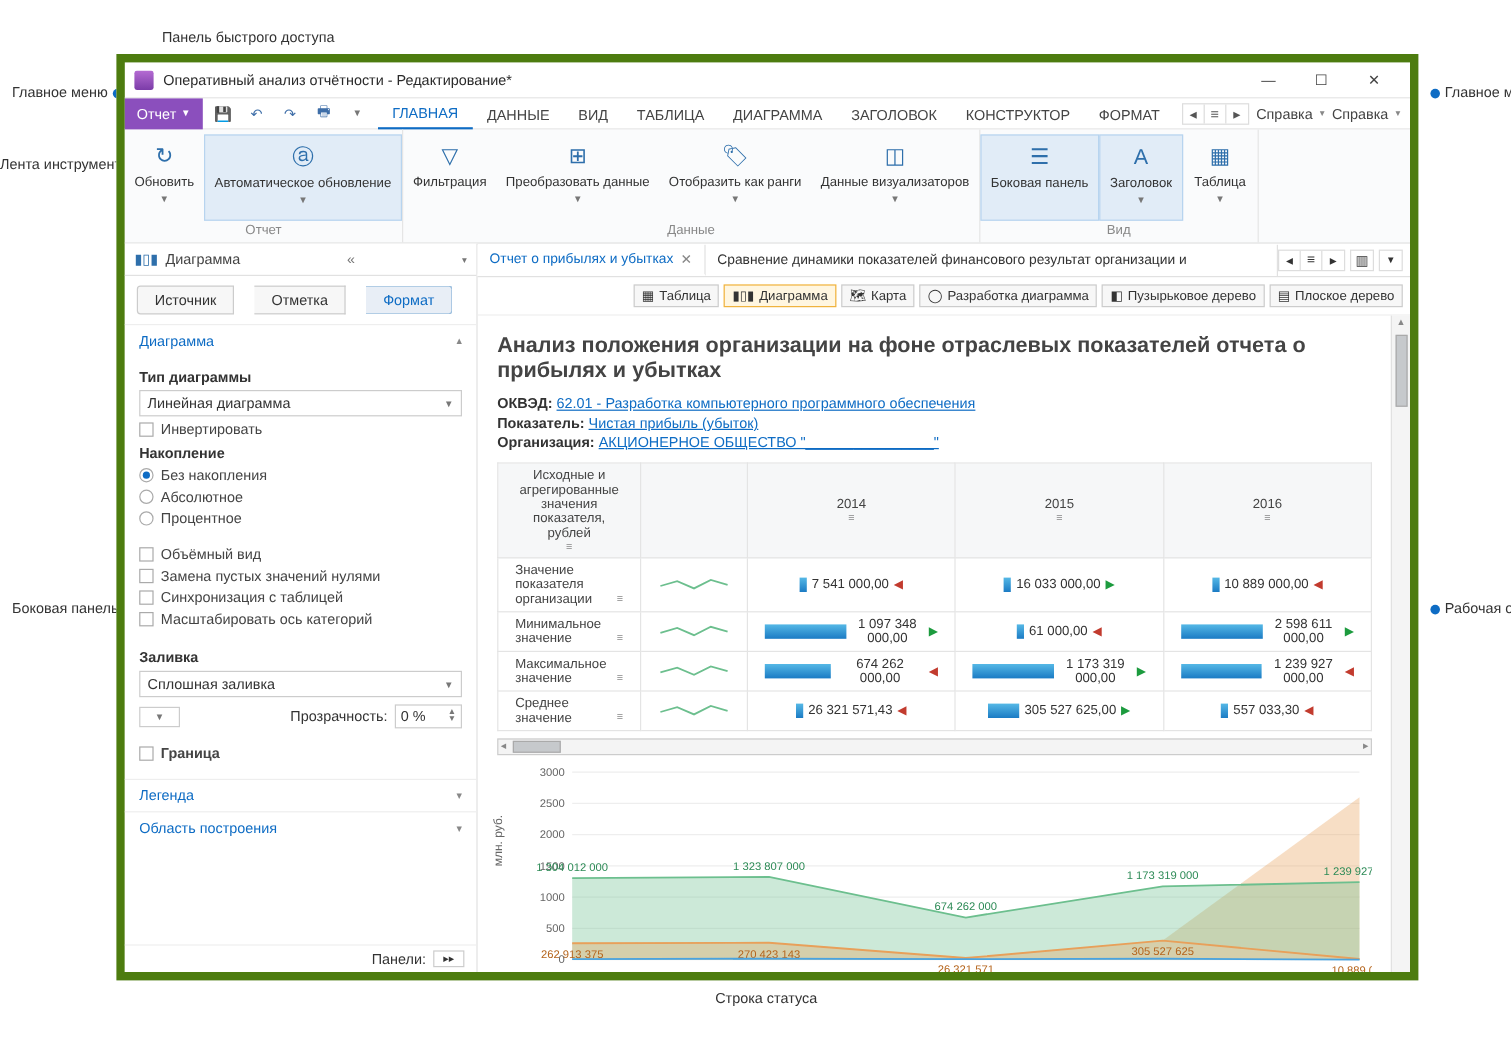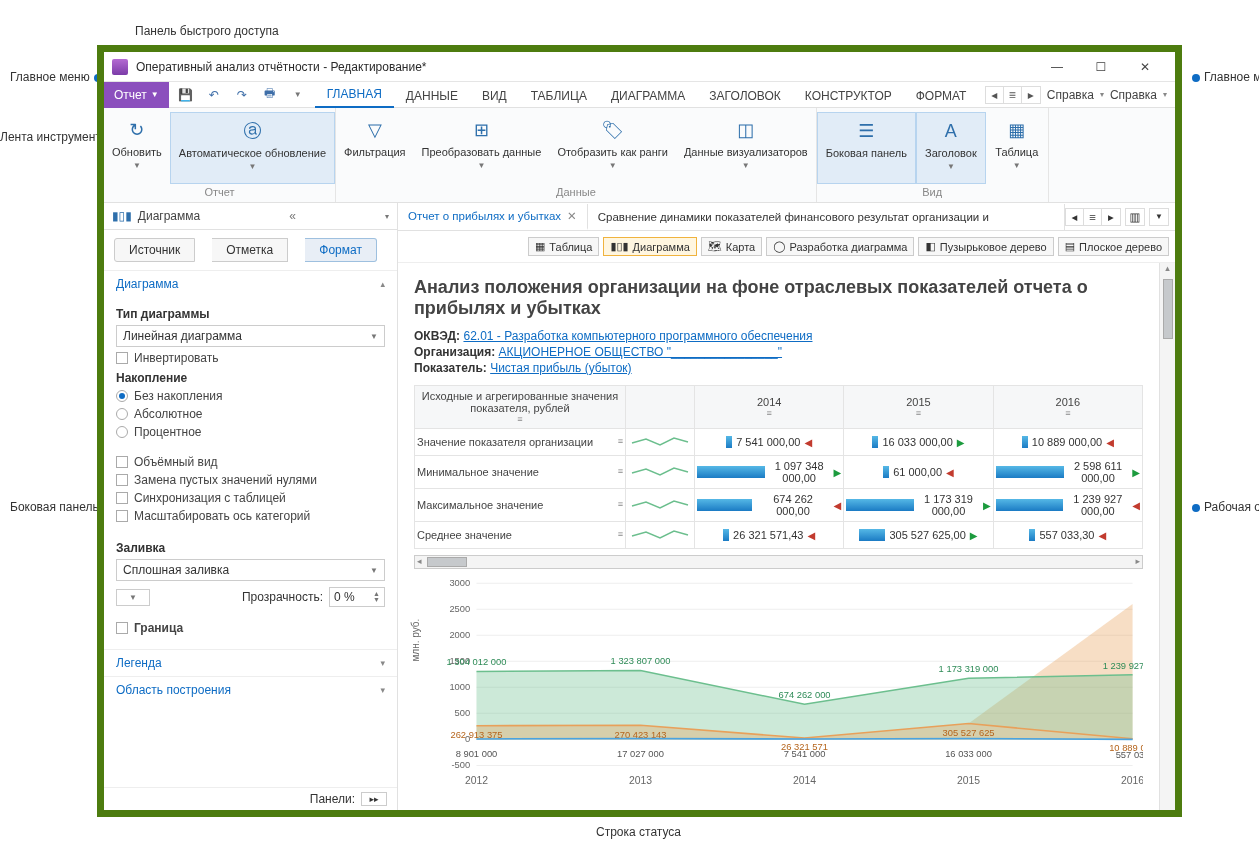--- a/index.html
+++ b/index.html
@@ -61,21 +61,21 @@
 .wtab.active{background:#fff;border-bottom:2px solid #fff;color:#0e6cc4}
 .wtabs .nav{margin-left:auto;display:flex;gap:4px;padding-right:6px}
 .viewbar{display:flex;gap:4px;padding:6px;border-bottom:1px solid #eee;justify-content:flex-end;flex-wrap:wrap}
 .vbtn{display:flex;align-items:center;gap:4px;border:1px solid #ccc;background:#f7f7f7;padding:2px 6px;cursor:pointer;font-size:11px}
 .vbtn.active{border-color:#f0b33e;background:#fff6e0}
 .doc{flex:1;overflow:auto;padding:10px 16px}
 h2.doc-title{font-size:18px;color:#444;margin:4px 0 10px 0;font-weight:600}
 .meta-line{font-size:12px;margin:2px 0}
 .meta-line a{color:#0e6cc4;text-decoration:underline}
 .data-table{width:100%;border:1px solid #ddd;margin-top:10px;font-size:11px;border-collapse:collapse}
-.data-table th,.data-table td{border:1px solid #e4e4e4;padding:4px 2px;text-align:center}
+.data-table th,.data-table td{border:1px solid #e4e4e4;padding:4px 14px;text-align:center}
 .data-table th{background:#f6f7f8;color:#444;font-weight:normal}
 .data-table td.lbl{text-align:left;color:#444}
 .spark{display:inline-block;width:60px;height:16px}
 .cell-val{display:flex;align-items:center;gap:4px;justify-content:center}
 .bar{height:12px;background:linear-gradient(#55b8e6,#1b7bc4);display:inline-block}
 .arrow{font-size:10px}
 .arrow.up{color:#1c9b3e}
 .arrow.dn{color:#c23b2e}
 .hscroll{height:14px;border:1px solid #ccc;margin:6px 0;position:relative;background:#f4f4f4}
 .hscroll .thumb{position:absolute;left:12px;top:1px;height:10px;width:40px;background:#c6c9cc;border:1px solid #aaa}
@@ -377,22 +377,22 @@
           <div class="vbtn">
             <span>▤</span>
             <span>Плоское дерево</span>
           </div>
         </div>
 
       <div style="display:flex;flex:1;min-height:0">
         <div class="doc">
           <h2 class="doc-title">Анализ положения организации на фоне отраслевых показателей отчета о прибылях и убытках</h2>
           <div class="meta-line"><b>ОКВЭД:</b> <a href="#">62.01 - Разработка компьютерного программного обеспечения</a></div>
+          <div class="meta-line"><b>Показатель:</b> <a href="#">Чистая прибыль (убыток)</a></div>
           <div class="meta-line"><b>Организация:</b> <a href="#">АКЦИОНЕРНОЕ ОБЩЕСТВО "________________"</a></div>
-          <div class="meta-line"><b>Показатель:</b> <a href="#">Чистая прибыль (убыток)</a></div>
 
           <table class="data-table">
             <thead>
               <tr>
                 <th style="width:240px"><span>Исходные и агрегированные значения показателя, рублей</span><div class="filter-ico">≡</div></th>
                 <th style="width:70px"></th>
                 <th><span>2014</span><div class="filter-ico">≡</div></th>
                 <th><span>2015</span><div class="filter-ico">≡</div></th>
                 <th><span>2016</span><div class="filter-ico">≡</div></th>
               </tr>

